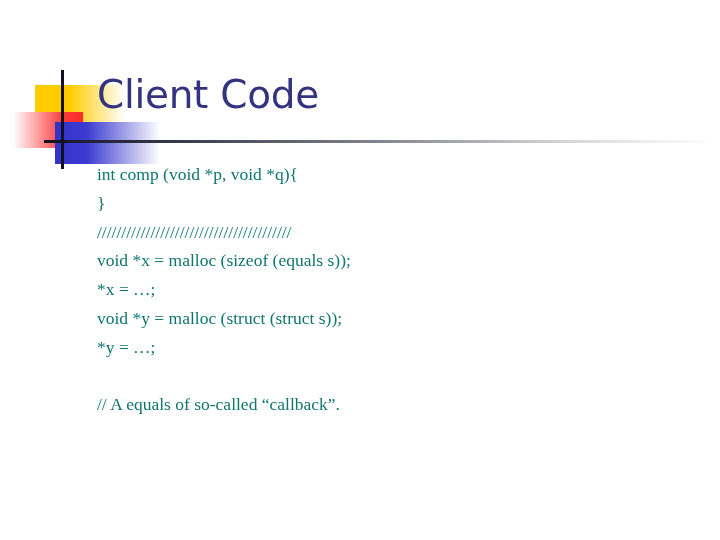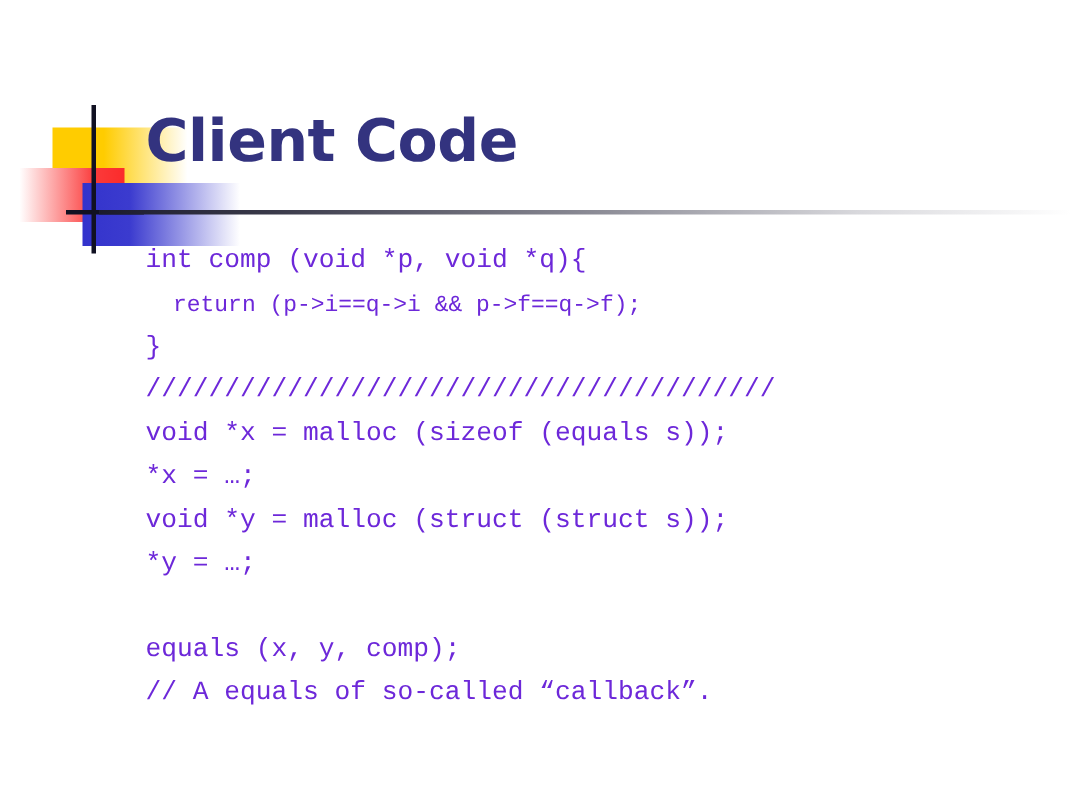--- a/index.html
+++ b/index.html
@@ -69,21 +69,21 @@
     background: #111122;
   }
 
   
   .title {
     position: absolute;
     left: 97px;
     top: 74px;
     font-family: "DejaVu Sans", sans-serif;
     font-size: 39px;
-    font-weight: 700;
+    font-weight: 400;
     letter-spacing: -0.3px;
     color: #33337f;
     white-space: nowrap;
     line-height: 1.1;
   }
 
   
   .rule {
     position: absolute;
     left: 66px;
@@ -94,24 +94,24 @@
   }
 
   
   .code {
     position: absolute;
     left: 97px;
     top: 160px;
     width: 600px;
   }
   .code-line {
-    font-family: Liberation Mono, monospace;
+    font-family: Liberation Serif, serif;
     font-size: 17.5px;
     line-height: 28.8px;
-    color: #6d28d9;
+    color: #0f766e;
     white-space: pre;
     letter-spacing: 0px;
   }
   .code-line.sm {
     font-size: 15.3px;
   }
   .code-line.blank {
     height: 28.8px;
   }
 </style>
@@ -127,25 +127,23 @@
     <div class="sq line-h-short"></div>
     <div class="sq line-v"></div>
   </div>
 
   <div class="title">Client Code</div>
 
   <div class="rule"></div>
 
   <div class="code" id="code-block">
       <div class="code-line">int comp (void *p, void *q){</div>
-      <div class="code-line sm">  return (p-&gt;i==q-&gt;i &amp;&amp; p-&gt;f==q-&gt;f);</div>
       <div class="code-line">}</div>
       <div class="code-line">////////////////////////////////////////</div>
       <div class="code-line">void *x = malloc (sizeof (equals s));</div>
       <div class="code-line">*x = …;</div>
       <div class="code-line">void *y = malloc (struct (struct s));</div>
       <div class="code-line">*y = …;</div>
       <div class="code-line blank">&nbsp;</div>
-      <div class="code-line">equals (x, y, comp);</div>
       <div class="code-line">// A equals of so-called “callback”.</div>
     </div>
 
 </div>
 
 </body></html>

